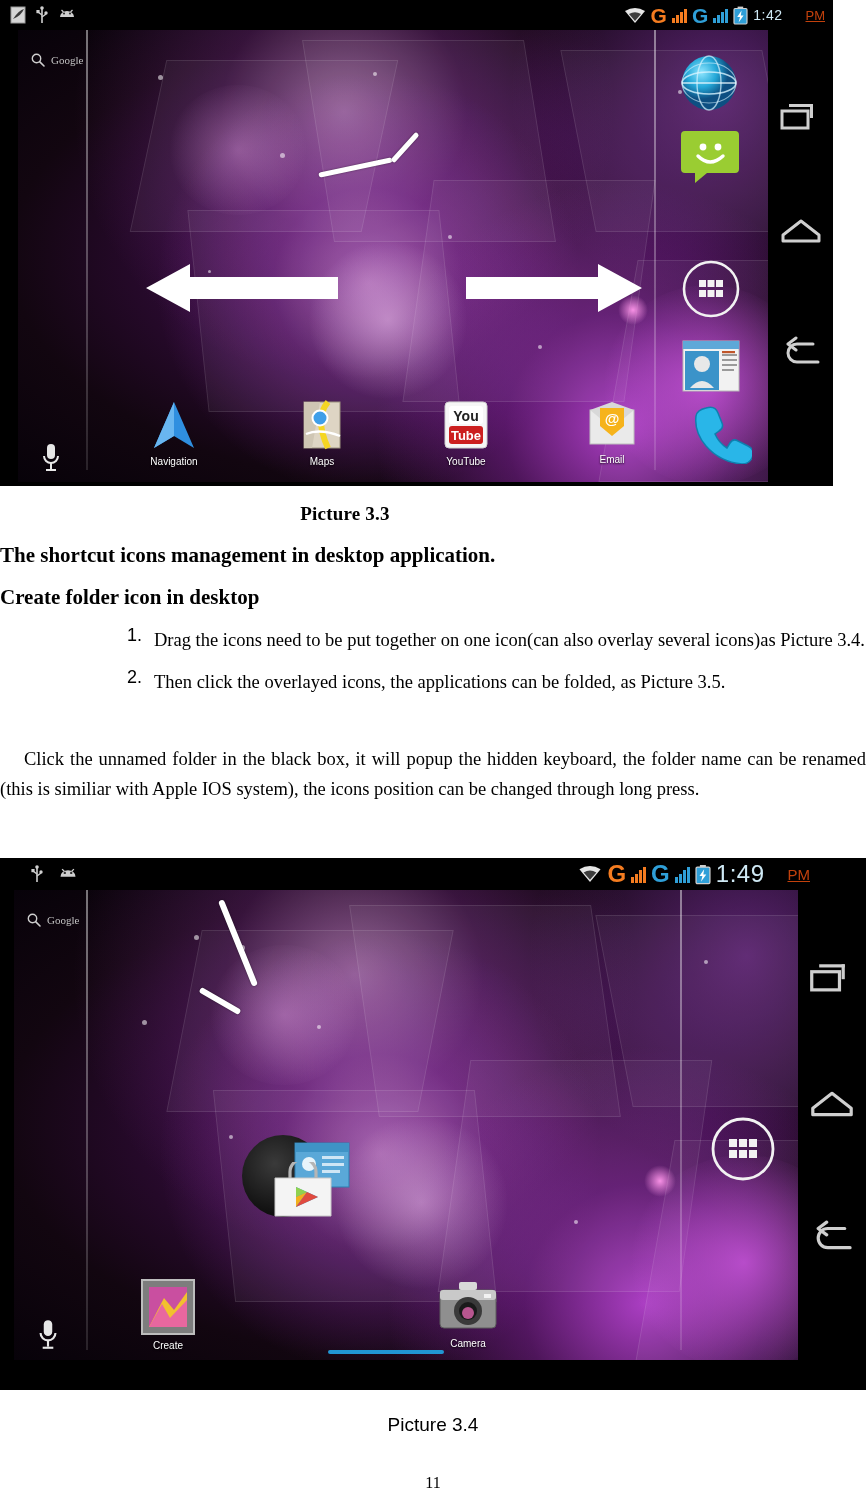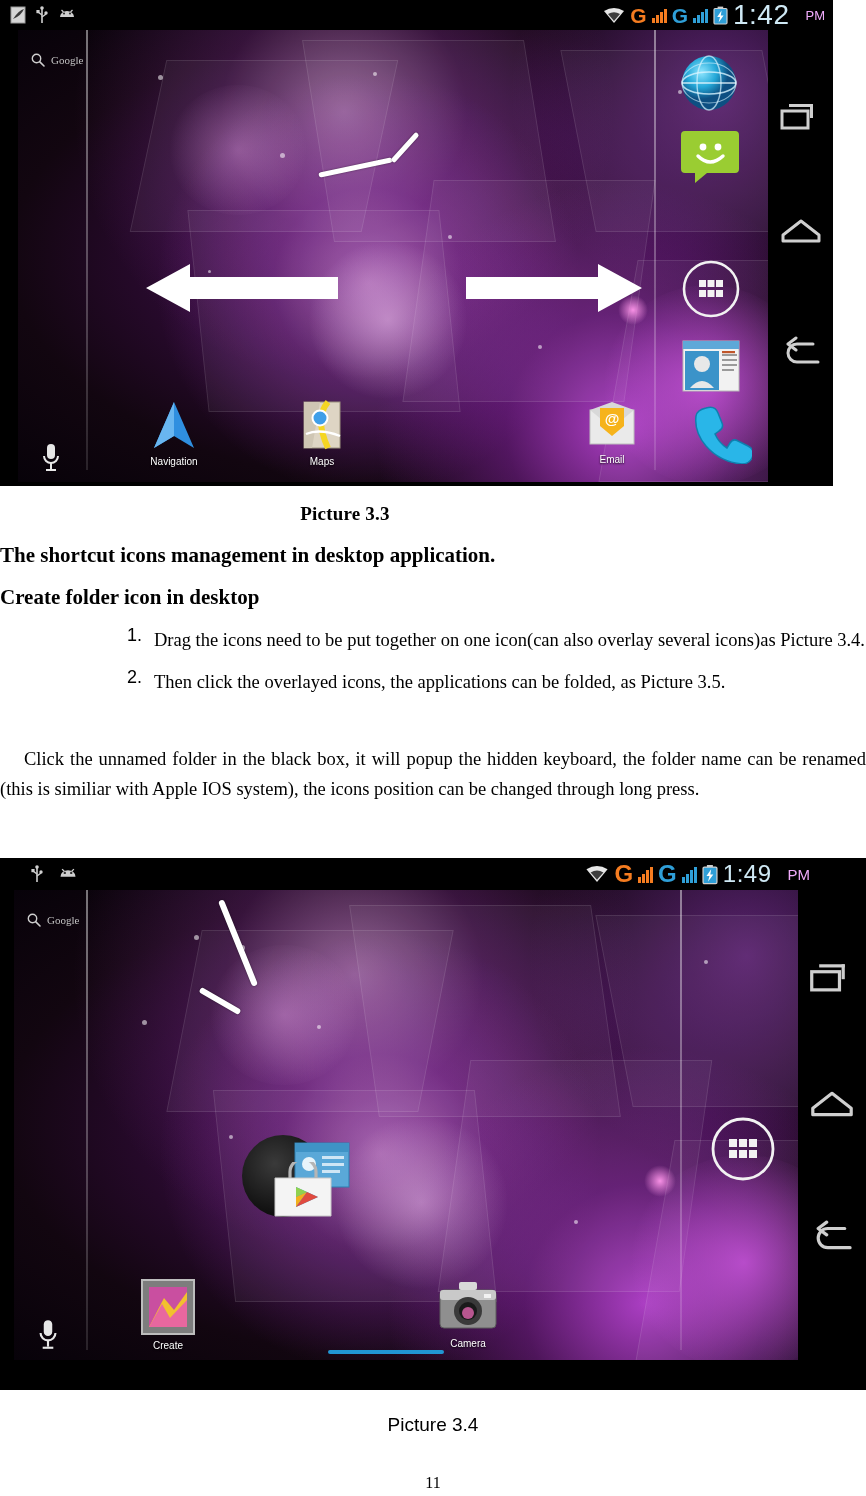--- a/index.html
+++ b/index.html
@@ -118,28 +118,29 @@
     background: #000;
     display: flex;
     align-items: center;
     color: #e9e9e9;
   }
   .sb-left { display: flex; align-items: center; gap: 9px; padding-left: 10px; }
   .sb-right { margin-left: auto; display: flex; align-items: center; gap: 5px; padding-right: 8px; }
   .sb-time {
     font-family: "Liberation Sans", sans-serif;
     color: #cfe9f5;
-    font-size: 28px;
+    font-size: 14px;
     letter-spacing: .5px;
   }
   .sb-ampm {
     font-family: "Liberation Sans", sans-serif;
-    color: #f0abfc;
+    color: #c2410c;
     font-size: 13px;
-    margin-left: 11px;
+    margin-left: 18px;
+    text-decoration: underline;
   }
   .sig-g {
     font-family: "Liberation Sans", sans-serif;
     font-weight: bold;
     font-size: 21px;
     line-height: 1;
   }
   .sig-g.o { color: #f57c20; }
   .sig-g.b { color: #2f9fd8; }
   .bars { display: inline-flex; align-items: flex-end; gap: 1px; height: 15px; }
@@ -325,20 +326,30 @@
       <svg width="48" height="52" viewBox="0 0 48 52">
         <rect x="6" y="2" width="36" height="46" fill="#ded5c4" stroke="#9c937f"></rect>
         <path d="M6 2 L22 2 L14 48 L6 48 z" fill="#cfc6b4"></path>
         <path d="M30 2 q-14 16 0 46" fill="none" stroke="#f5d623" stroke-width="6"></path>
         <path d="M8 34 q14 -6 34 2" fill="none" stroke="#ffffff" stroke-width="2.4"></path>
         <circle cx="22" cy="18" r="7.5" fill="#3f9ee8" stroke="#ffffff" stroke-width="2"></circle>
       </svg>
       <div class="applabel">Maps</div>
     </div>
 
+    <div class="appcell" style="left:392px;top:370px;width:112px;">
+      <svg width="52" height="52" viewBox="0 0 52 52">
+        <rect x="5" y="2" width="42" height="46" rx="4" fill="#f6f6f6" stroke="#cfcfcf"></rect>
+        <rect x="9" y="6" width="34" height="18" rx="3" fill="#ffffff"></rect>
+        <text x="26" y="21" text-anchor="middle" font-family="Liberation Sans, sans-serif" font-weight="bold" font-size="14" fill="#222">You</text>
+        <rect x="9" y="26" width="34" height="18" rx="3" fill="#cc1f1f"></rect>
+        <text x="26" y="40" text-anchor="middle" font-family="Liberation Sans, sans-serif" font-weight="bold" font-size="13" fill="#ffffff">Tube</text>
+      </svg>
+      <div class="applabel">YouTube</div>
+    </div>
 
     <div class="appcell" style="left:538px;top:370px;width:112px;">
       <svg width="52" height="50" viewBox="0 0 52 50">
         <rect x="4" y="10" width="44" height="34" fill="#eaeaea" stroke="#bdbdbd"></rect>
         <polygon points="4,10 26,2 48,10 26,28" fill="#d8d8d8"></polygon>
         <path d="M14 8 h24 v18 l-12 10 l-12 -10 z" fill="#f6b31b"></path>
         <text x="26" y="24" text-anchor="middle" font-family="Liberation Sans, sans-serif" font-weight="bold" font-size="15" fill="#ffffff">@</text>
       </svg>
       <div class="applabel">Email</div>
     </div>

